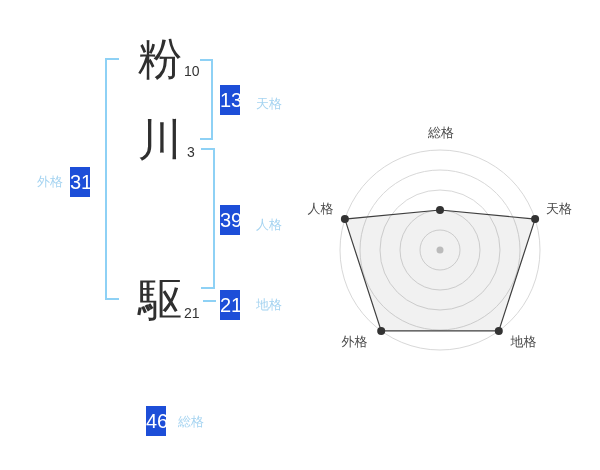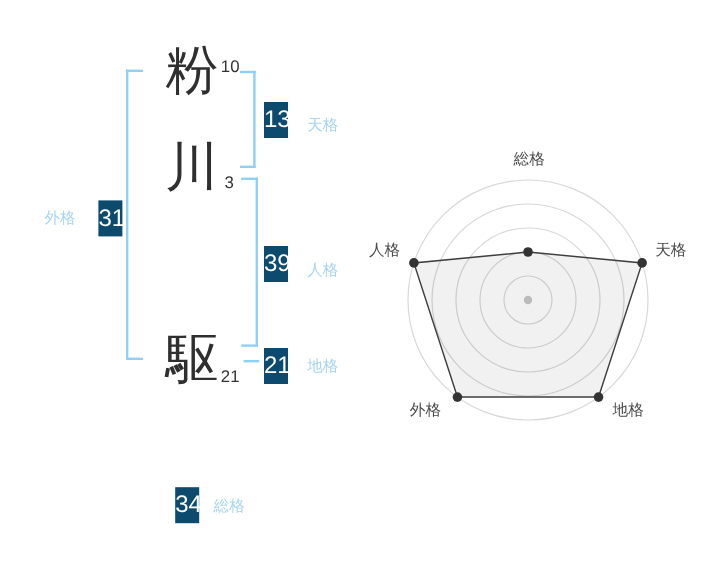--- a/index.html
+++ b/index.html
@@ -10,21 +10,21 @@
   
   .kanji{
     position:absolute;width:46px;text-align:center;
     font-size:44px;line-height:44px;color:#2f2f2f;
   }
   .strokes{
     position:absolute;font-size:14px;line-height:14px;color:#333333;
   }
   
   .vbox{
-    position:absolute;width:20px;height:30px;background:#0c4a6e;
+    position:absolute;width:20px;height:30px;background:#1d4ed8;
     color:#ffffff;font-size:20px;line-height:30px;text-align:center;
   }
   
   .klabel{
     position:absolute;font-size:13px;line-height:13px;color:#a6d4f1;
     white-space:nowrap;
   }
   
   .bracket{position:absolute;box-sizing:border-box;}
   .bracket-left{
@@ -50,26 +50,26 @@
   .cdot{fill:#bbbbbb;}
   .axis-label{fill:#4a4a4a;font-size:13px;font-family:"Liberation Sans","DejaVu Sans",sans-serif;}
 </style>
 </head>
 <body>
 
 <div class="canvas">
 
   <div class="bracket bracket-left"></div>
   <div class="klabel" style="left:37px;top:175px;">外格</div>
-  <div class="vbox" style="left:70px;top:167px;margin-left:12px;">
+  <div class="vbox" style="left:70px;top:167px;">
     <span>31</span>
   </div>
 
   <div class="kanji" style="left:137px;top:37px;">粉</div>
-  <div class="strokes" style="left:184px;top:48px;">10</div>
+  <div class="strokes" style="left:184px;top:64px;">10</div>
 
   <div class="kanji" style="left:137px;top:118px;">川</div>
   <div class="strokes" style="left:187px;top:145px;">3</div>
 
   <div class="kanji" style="left:137px;top:278px;">駆</div>
   <div class="strokes" style="left:184px;top:306px;">21</div>
 
   <div class="bracket bracket-ten"></div>
   <div class="vbox" style="left:220px;top:85px;">
     <span>13</span>
@@ -82,21 +82,21 @@
   </div>
   <div class="klabel" style="left:256px;top:218px;">人格</div>
 
   <div class="dash-chi"></div>
   <div class="vbox" style="left:220px;top:290px;">
     <span>21</span>
   </div>
   <div class="klabel" style="left:256px;top:298px;">地格</div>
 
   <div class="vbox" style="left:146px;top:406px;">
-    <span>34</span>
+    <span>46</span>
   </div>
   <div class="klabel" style="left:178px;top:415px;">総格</div>
 
   <svg class="radar" viewBox="0 0 300 270">
     <g id="radar-shapes">
         <circle cx="140" cy="150" r="100.0" class="ring"></circle>
         <circle cx="140" cy="150" r="80.0" class="ring"></circle>
         <circle cx="140" cy="150" r="60.0" class="ring"></circle>
         <circle cx="140" cy="150" r="40.0" class="ring"></circle>
         <circle cx="140" cy="150" r="20.0" class="ring"></circle>

